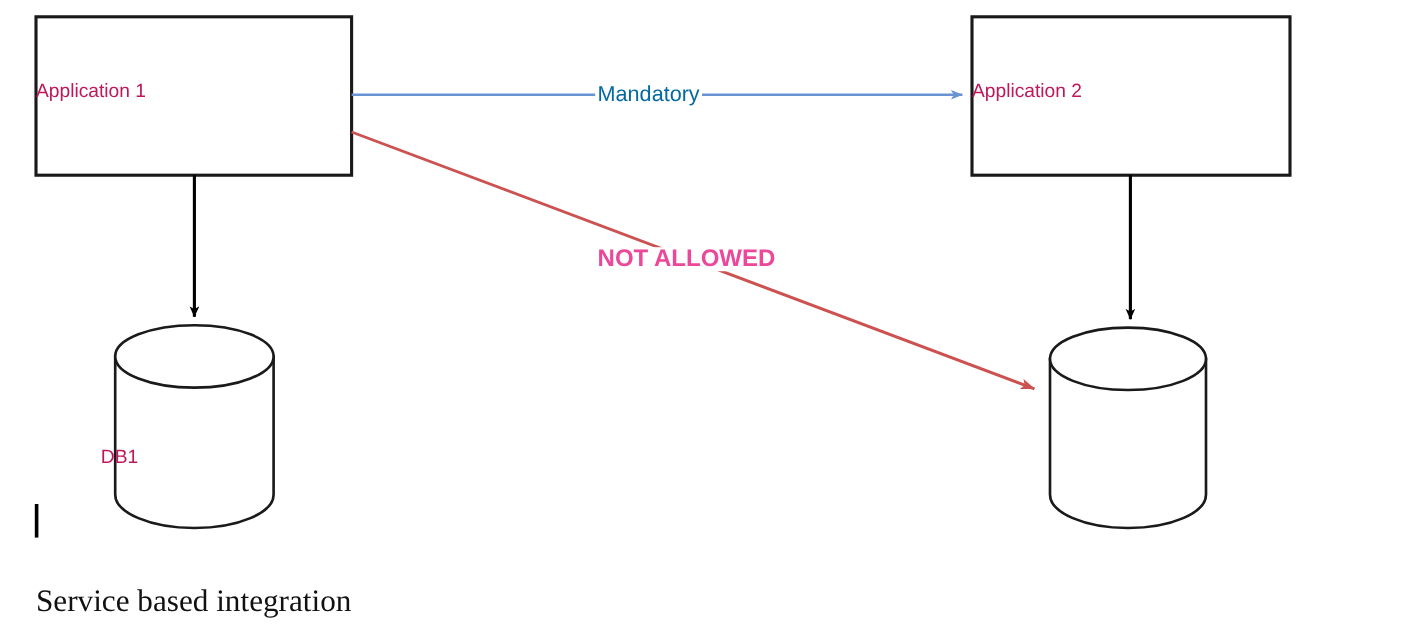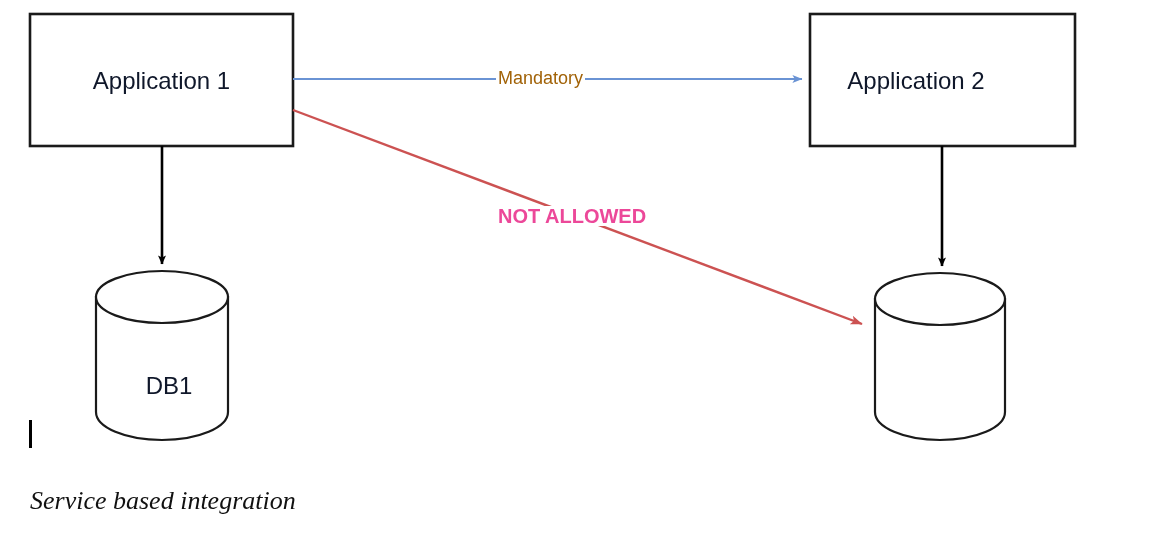--- a/index.html
+++ b/index.html
@@ -26,38 +26,37 @@
     position: absolute;
     left: 0;
     top: 0;
     width: 1176px;
     height: 534px;
     display: block;
   }
   .node-label {
     position: absolute;
     font-family: "Liberation Sans", sans-serif;
-    font-size: 24px;
-    color: #0f172a;
+    font-size: 16px;
+    color: #be185d;
     white-space: nowrap;
-    text-align: center;
     line-height: 1;
   }
   .app1-label { left: 30px;  top: 69px;  width: 263px; }
   .app2-label { left: 810px; top: 69px;  width: 212px; }
-  .db1-label  { left: 111px;  top: 374px; width: 116px; }
+  .db1-label  { left: 84px;  top: 374px; width: 116px; }
   .db2-label  { left: 875px; top: 374px; width: 130px; }
 
   .edge-label-mandatory {
     position: absolute;
     left: 496px;
     top: 69px;
     font-family: "Liberation Sans", sans-serif;
     font-size: 18px;
-    color: #a16207;
+    color: #0369a1;
     white-space: nowrap;
     line-height: 1;
     background: #ffffff;
     padding: 0 2px;
   }
   .edge-label-notallowed {
     position: absolute;
     left: 495px;
     top: 206px;
     font-family: "Liberation Sans", sans-serif;
@@ -67,21 +66,20 @@
     white-space: nowrap;
     line-height: 1;
     background: #ffffff;
     padding: 0 3px;
   }
   .caption {
     position: absolute;
     left: 30px;
     top: 487px;
     font-family: "Liberation Serif", serif;
-    font-style: italic;
     font-size: 26px;
     color: #111111;
     white-space: nowrap;
     line-height: 1.1;
   }
   .cursor-tick {
     position: absolute;
     left: 29px;
     top: 420px;
     width: 3px;

